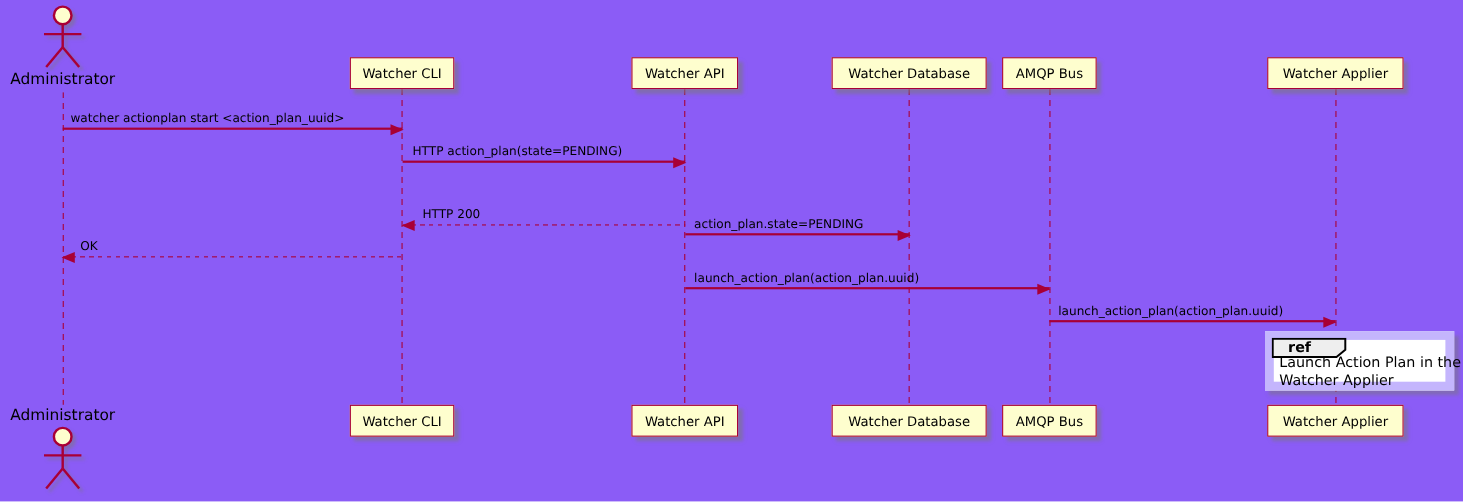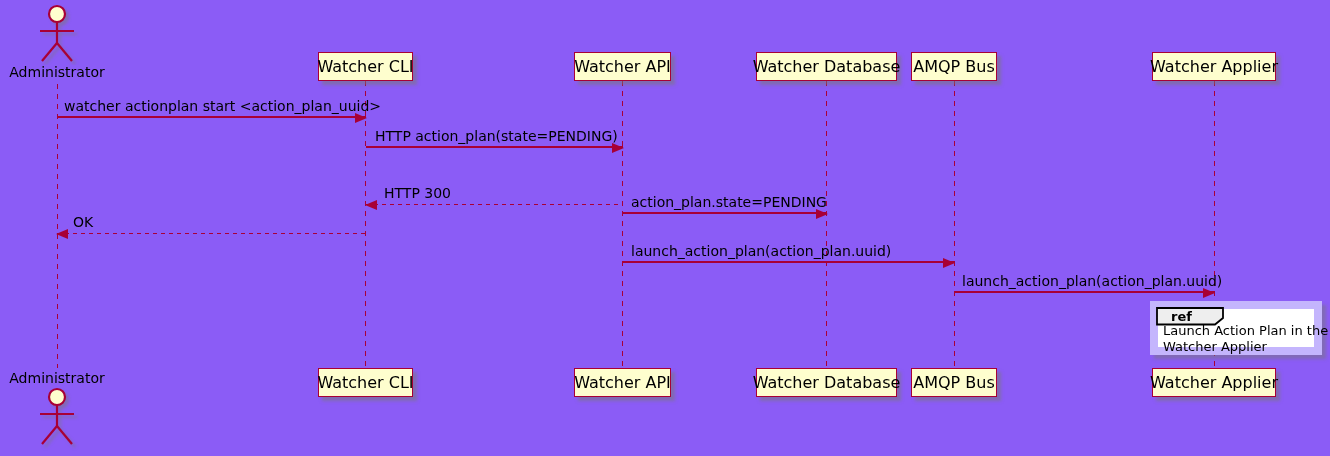--- a/index.html
+++ b/index.html
@@ -11,33 +11,33 @@
     color:#000;
     overflow:hidden;
   }
   
   .pbox{
     position:absolute;
     display:flex;align-items:center;justify-content:center;
     background:#FEFECE;
     border:1.7px solid #A80036;
     box-shadow:4px 4px 3px rgba(120,120,120,.55);
-    font-size:16px;
+    font-size:12px;
     white-space:nowrap;
     box-sizing:border-box;
     height:29px;
   }
   
   .lifeline{
     position:absolute;
     width:1.4px;
     background:repeating-linear-gradient(to bottom,#A80036 0 5px,transparent 5px 10px);
   }
   
-  .msg{position:absolute;height:18px;font-size:14px;}
+  .msg{position:absolute;height:18px;font-size:11px;}
   .msg .lbl{position:absolute;bottom:4px;white-space:nowrap;}
   .msg .line{position:absolute;left:0;right:0;bottom:0;height:1.6px;}
   .msg.solid .line{background:#A80036;}
   .msg.dashed .line{background:repeating-linear-gradient(to right,#A80036 0 4px,transparent 4px 8px);height:1.4px;}
   .head{position:absolute;bottom:-4.6px;width:0;height:0;border-top:5px solid transparent;border-bottom:5px solid transparent;}
   .head.right{right:-1px;border-left:12px solid #A80036;}
   .head.left{left:-1px;border-right:12px solid #A80036;}
   
   .actor-label{position:absolute;font-size:14px;text-align:center;width:114px;left:0;}
   .actor-svg{position:absolute;left:33px;}
@@ -101,21 +101,21 @@
     <i class="head right"></i>
   </div>
 
   <div class="msg solid" style="left:623px;top:160px;width:204px;margin-top:36px;">
     <span class="lbl" style="left:8px;">action_plan.state=PENDING</span>
     <div class="line"></div>
     <i class="head right"></i>
   </div>
 
   <div class="msg dashed" style="left:366px;top:187px;width:257px;">
-    <span class="lbl" style="left:18px;">HTTP 300</span>
+    <span class="lbl" style="left:18px;">HTTP 200</span>
     <div class="line"></div>
     <i class="head left"></i>
   </div>
 
   <div class="msg dashed" style="left:57px;top:216px;width:309px;">
     <span class="lbl" style="left:16px;">OK</span>
     <div class="line"></div>
     <i class="head left"></i>
   </div>
 

